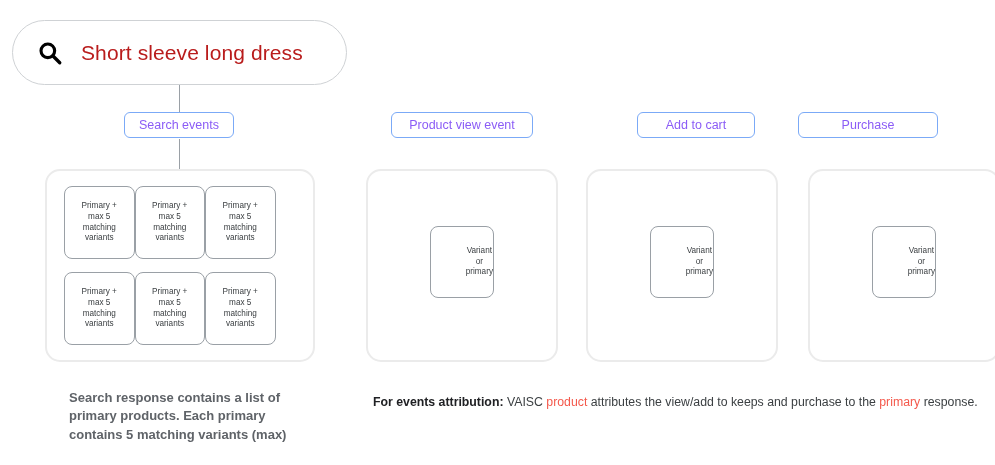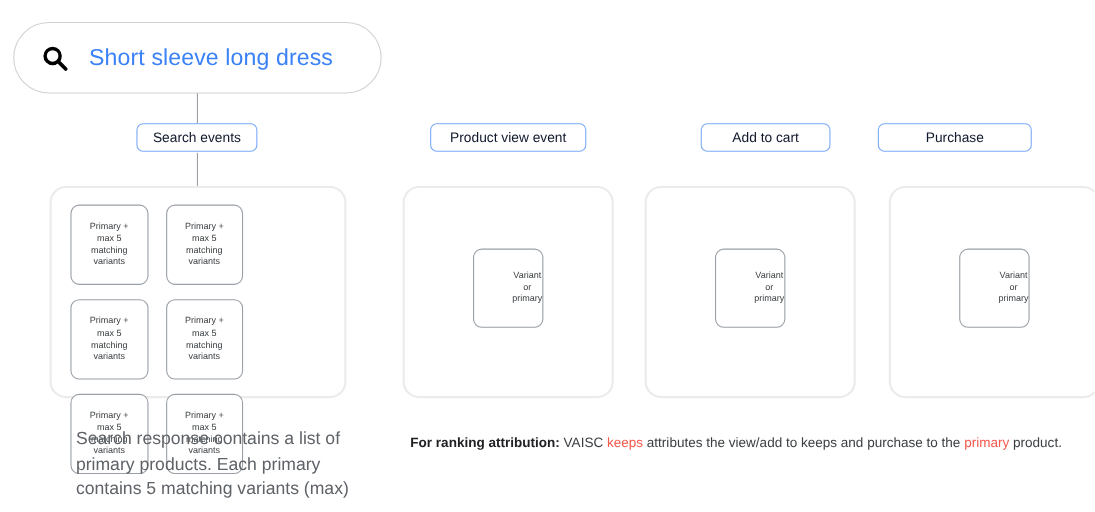--- a/index.html
+++ b/index.html
@@ -33,21 +33,21 @@
   }
   .search-icon {
     width: 26px;
     height: 26px;
     flex: none;
     display: block;
   }
   .search-text {
     margin-left: 18px;
     font-size: 21px;
-    color: #3b82f6;
+    color: #b91c1c;
     letter-spacing: 0.1px;
     white-space: nowrap;
   }
 
   
   .connector {
     position: absolute;
     width: 1.6px;
     background: #9aa0a6;
   }
@@ -59,21 +59,21 @@
     position: absolute;
     box-sizing: border-box;
     height: 26px;
     border: 1.3px solid #7baaf7;
     border-radius: 6px;
     background: #fff;
     display: flex;
     align-items: center;
     justify-content: center;
     font-size: 12.5px;
-    color: #0f172a;
+    color: #8b5cf6;
     top: 112px;
     white-space: nowrap;
   }
   .chip-search   { left: 124px; width: 110px; }
   .chip-view     { left: 391px; width: 142px; }
   .chip-cart     { left: 637px; width: 118px; text-align: right; }
   .chip-purchase { left: 798px; width: 140px; }
 
   
   .panel {
@@ -91,21 +91,21 @@
   .panel-purchase { left: 808px; width: 192px; }
 
   
   .primary-grid {
     position: absolute;
     left: 17px;
     top: 15px;
     width: 236px;
     display: flex;
     flex-wrap: wrap;
-    gap: 13px 16px;
+    gap: 13px 0;
   }
   .card {
     box-sizing: border-box;
     border: 1.2px solid #9aa0a6;
     border-radius: 8px;
     background: #fff;
     display: flex;
     align-items: center;
     justify-content: center;
     text-align: center;
@@ -129,23 +129,24 @@
     font-size: 8.2px;
     justify-content: flex-end;
   }
 
   
   .caption-left {
     position: absolute;
     left: 69px;
     top: 389px;
     width: 250px;
-    font-size: 16px;
+    font-size: 13px;
     line-height: 1.42;
     color: #5f6368;
+    font-weight: bold;
   }
   .notes {
     position: absolute;
     left: 373px;
     top: 391px;
     width: 615px;
     font-size: 12.3px;
     line-height: 1.95;
     color: #3c4043;
   }
@@ -259,15 +260,15 @@
       <span>or</span><br>
       <span>primary</span>
     </div>
   </div>
 </div>
 
 <div class="caption-left">Search response contains a list of primary products. Each primary contains 5 matching variants (max)</div>
 
 <div class="notes">
   <div>
-    <b>For ranking attribution:</b><span> VAISC </span><span class="hl">keeps</span><span> attributes the view/add to keeps and purchase to the </span><span class="hl">primary</span><span> product.</span>
+    <b>For events attribution:</b><span> VAISC </span><span class="hl">product</span><span> attributes the view/add to keeps and purchase to the </span><span class="hl">primary</span><span> response.</span>
   </div>
 </div>
 
 </body></html>

